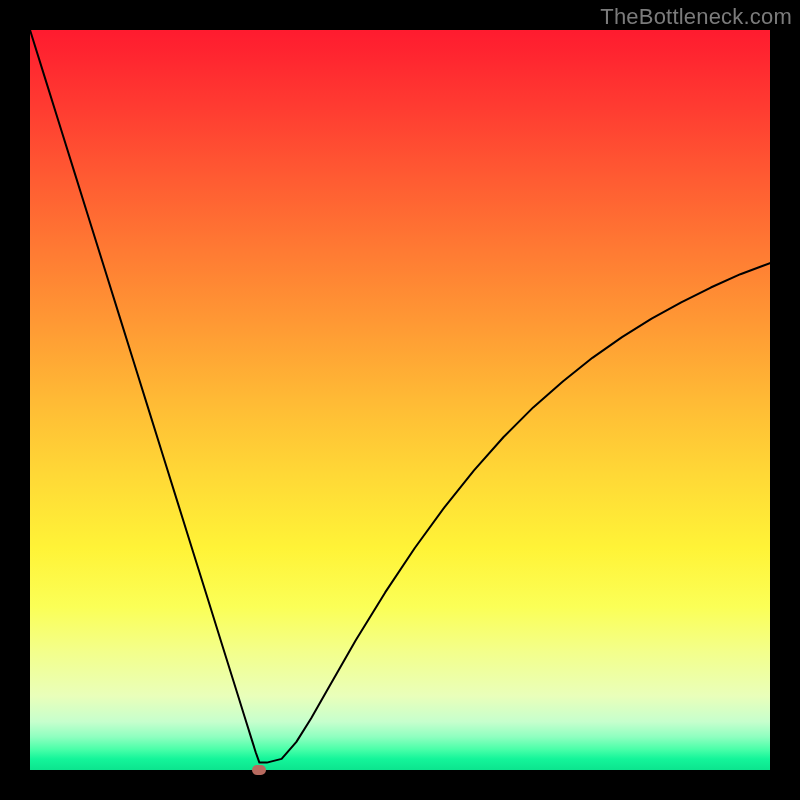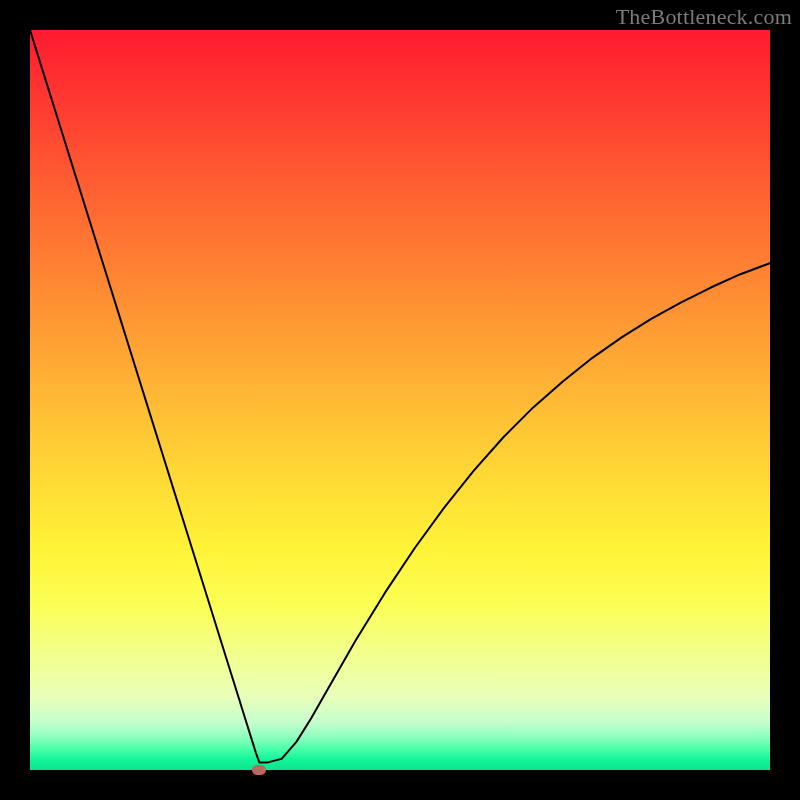--- a/index.html
+++ b/index.html
@@ -44,21 +44,20 @@
   }
   .watermark {
     position: absolute;
     top: 4px;
     right: 8px;
     color: #7b7b7b;
     font-size: 22px;
     letter-spacing: 0.2px;
     font-weight: 400;
     user-select: none;
-    font-family: Liberation Serif, serif;
   }
 </style>
 </head>
 <body>
 
 <div class="frame">
   <div class="watermark">TheBottleneck.com</div>
 
   <div class="plot-area">
     <svg class="gradient-bg" viewBox="0 0 740 740" preserveAspectRatio="none">

